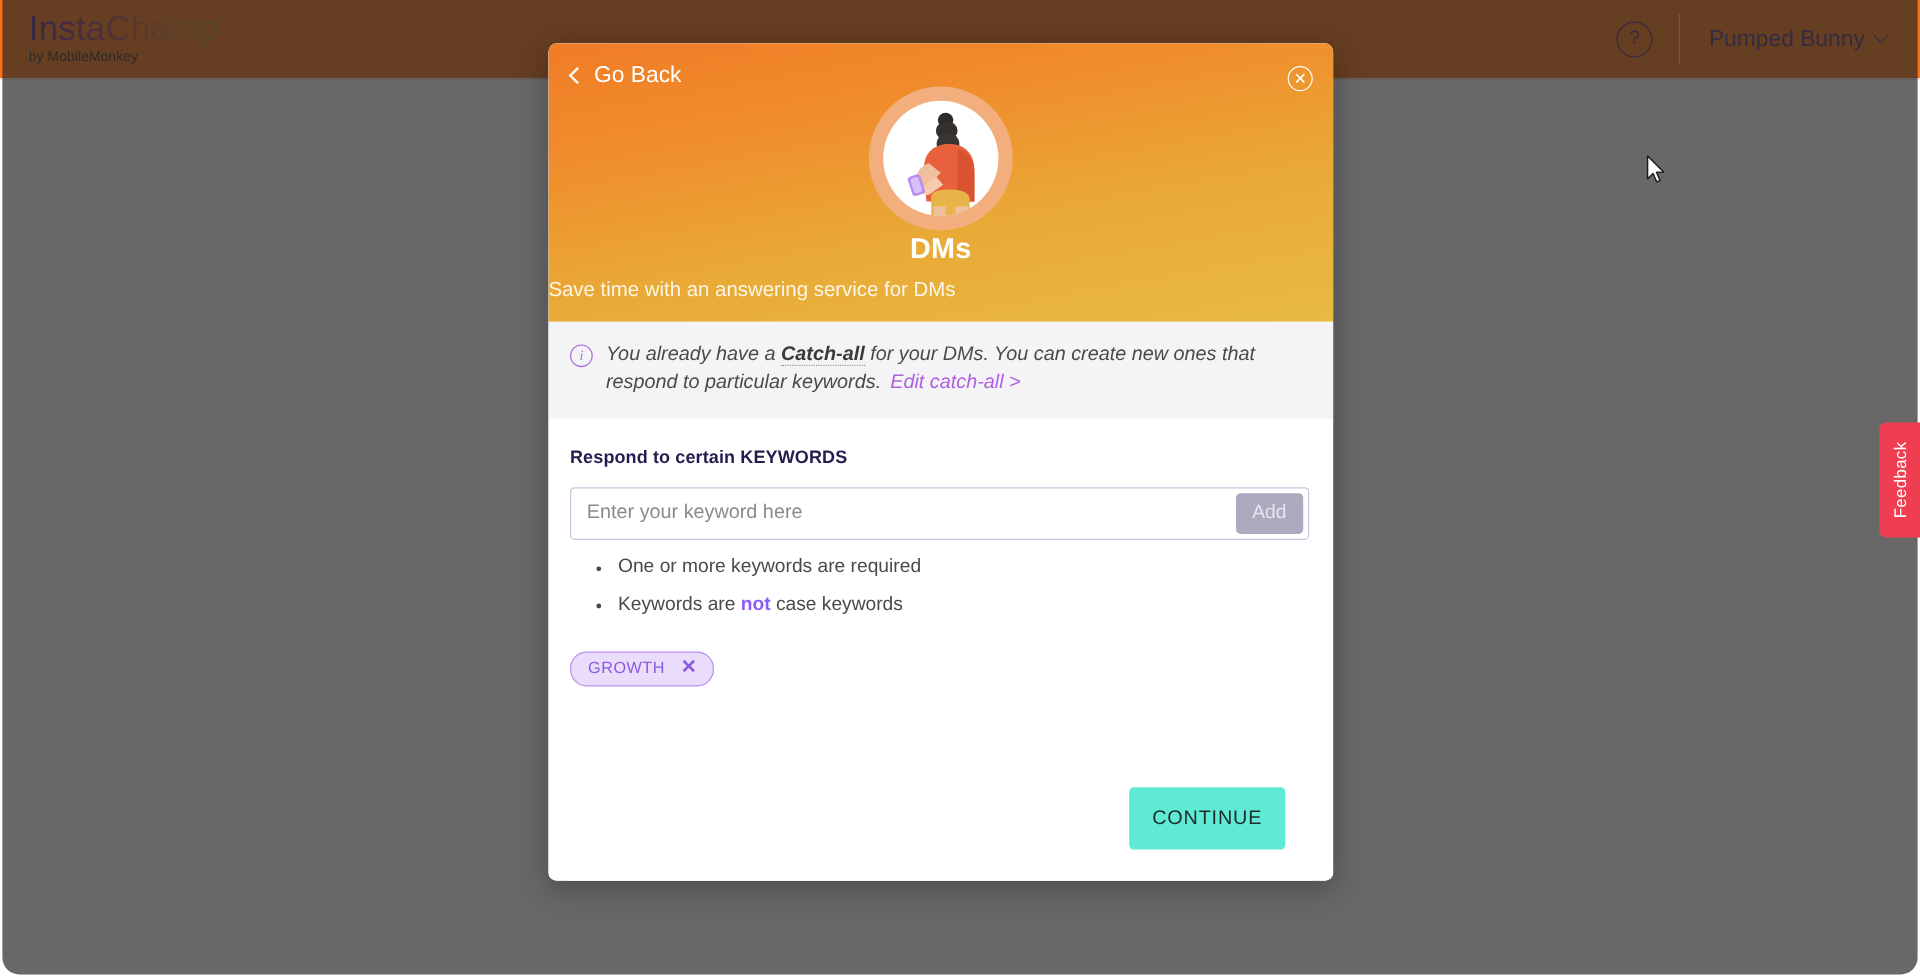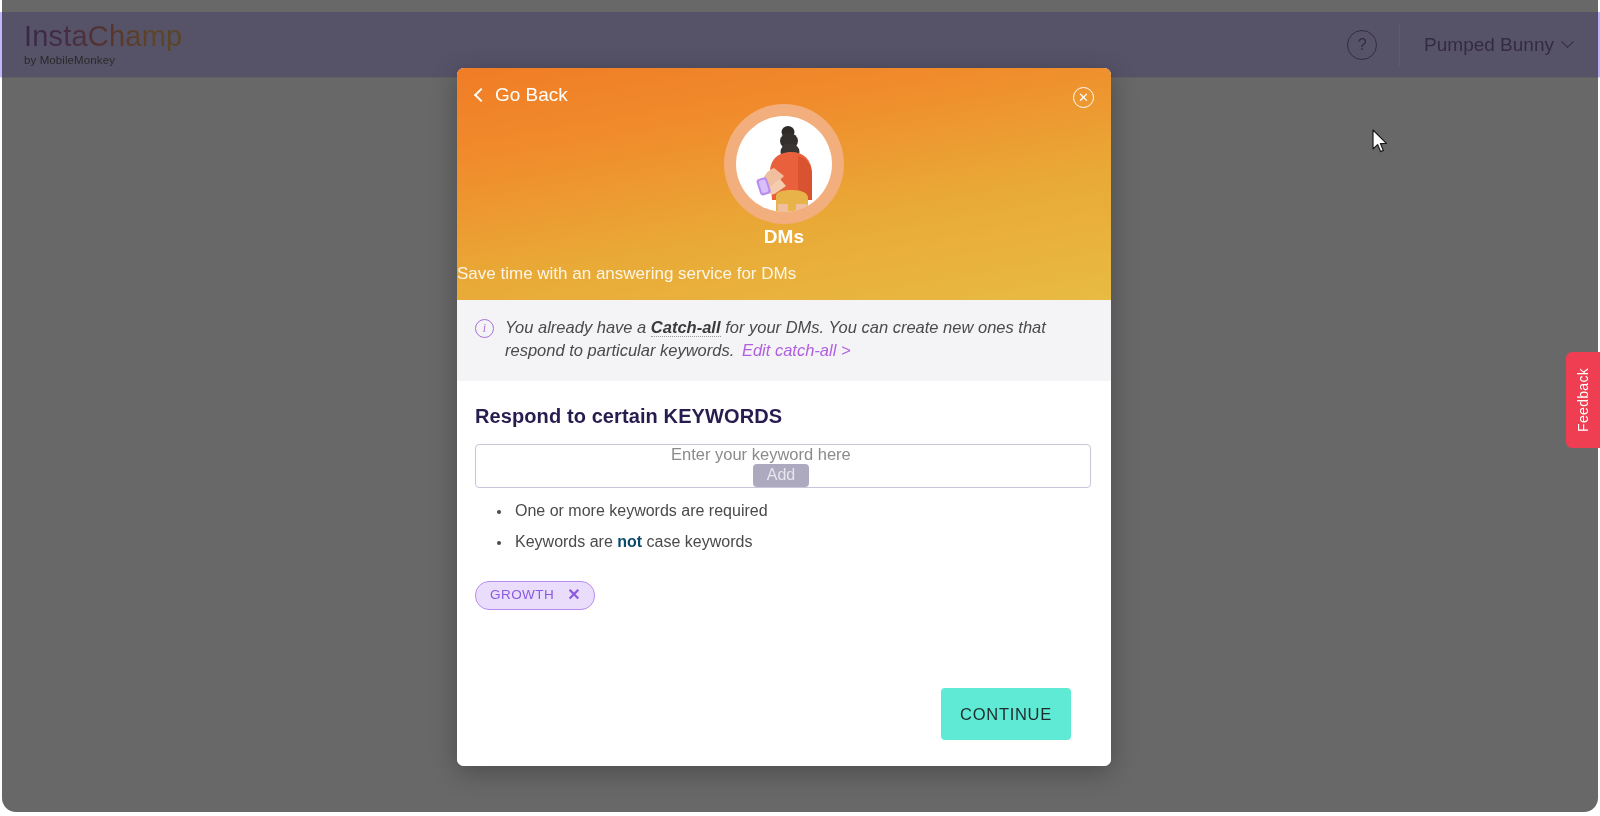--- a/index.html
+++ b/index.html
@@ -23,24 +23,24 @@
   #page-frame {
     position: absolute;
     left: 0; top: 0;
     width: 1600px; height: 816px;
     background: #ffffff;
   }
 
   
   #header-bar {
     position: absolute;
-    left: 0; top: 12px;
+    left: 0; top: 0;
     width: 1600px;
     height: 66px;
-    background: #c4b5fd;
+    background: #f97316;
     display: flex;
     align-items: center;
     justify-content: space-between;
     padding: 0 22px 0 24px;
     border-bottom: 1px solid #e4e4e8;
   }
   #brand { display: flex; flex-direction: column; justify-content: center; line-height: 1; }
   #brand-name {
     font-size: 29px;
     font-weight: 400;
@@ -94,21 +94,21 @@
     width: 1596px;
     height: 812px;
     background: rgba(40,40,40,0.70);
     border-radius: 0 0 14px 14px;
   }
 
   
   #modal {
     position: absolute;
     left: 457px;
-    top: 68px;
+    top: 36px;
     width: 654px;
     height: 698px;
     background: #ffffff;
     border-radius: 7px;
     overflow: hidden;
     box-shadow: 0 6px 26px rgba(0,0,0,.28);
     display: flex;
     flex-direction: column;
   }
 
@@ -161,21 +161,21 @@
     background: #ffffff;
     overflow: hidden;
     position: relative;
   }
   #hero-title {
     position: absolute;
     top: 158px;
     width: 100%;
     text-align: center;
     color: #ffffff;
-    font-size: 19px;
+    font-size: 24px;
     font-weight: bold;
     letter-spacing: .2px;
   }
   #hero-subtitle {
     position: absolute;
     top: 196px;
     width: 100%;
     color: rgba(255,255,255,.88);
     font-size: 17px;
   }
@@ -222,35 +222,34 @@
   
   #modal-body {
     padding: 24px 20px 0 18px;
     flex: 1;
     display: flex;
     flex-direction: column;
     background: #ffffff;
   }
   #section-heading {
     color: #281c4f;
-    font-size: 20px;
+    font-size: 15px;
     font-weight: bold;
     margin-bottom: 16px;
     letter-spacing: .1px;
   }
 
   #keyword-row {
     display: flex;
     align-items: center;
     border: 1px solid #c9c5db;
     border-radius: 4px;
     height: 44px;
     padding-right: 4px;
     background: #fff;
-    flex-direction: column;
   }
   #keyword-input {
     flex: 1;
     border: none;
     outline: none;
     height: 100%;
     padding: 0 13px;
     font-size: 16.5px;
     color: #333;
     font-family: "Liberation Sans", sans-serif;
@@ -281,21 +280,21 @@
     padding-left: 18px;
   }
   #hints li::before {
     content: "";
     position: absolute;
     left: 0; top: 8px;
     width: 4px; height: 4px;
     border-radius: 50%;
     background: #4a4a4a;
   }
-  #hints b { color: #0c4a6e; }
+  #hints b { color: #8b5cf6; }
 
   #chips { margin-top: 17px; display: flex; flex-wrap: wrap; gap: 9px; }
   .keyword-chip {
     display: inline-flex;
     align-items: center;
     gap: 13px;
     background: #e9ddfb;
     border: 1px solid #b98df0;
     border-radius: 14px;
     padding: 5px 13px 6px 14px;

